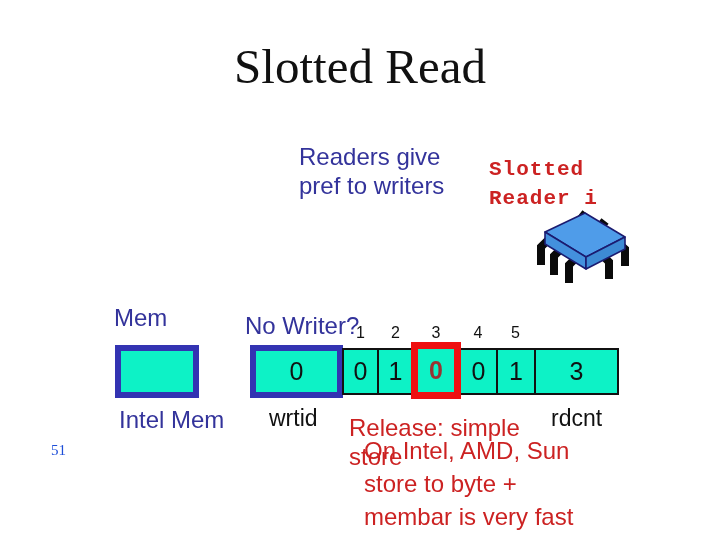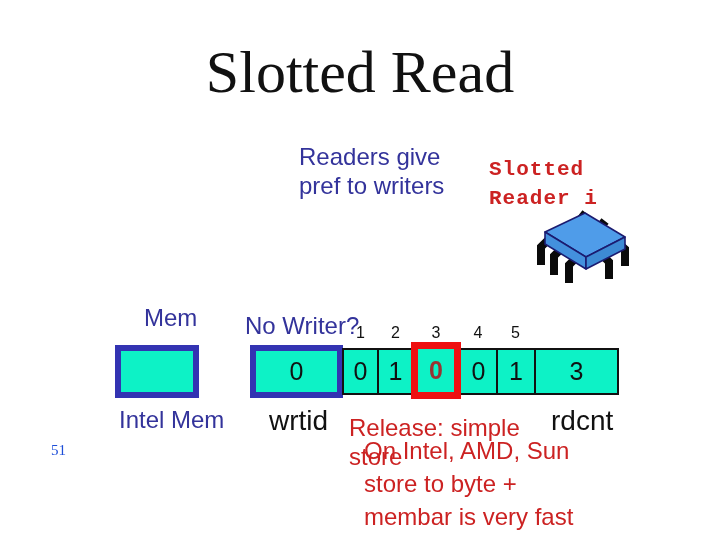--- a/index.html
+++ b/index.html
@@ -6,38 +6,38 @@
   body{
     width:720px;height:540px;position:relative;background:#ffffff;
     font-family:"Liberation Sans",sans-serif;overflow:hidden;
   }
   .abs{position:absolute;}
   .pre{white-space:pre-line;}
 
   
   .slide-title{
     left:0;top:38px;width:720px;text-align:center;
-    font-family:"Liberation Serif",serif;font-size:60px;color:#111;
+    font-family:"Liberation Serif",serif;font-size:49px;color:#111;
   }
 
   
   .blue-text{color:#33339b;font-size:24px;line-height:29px;}
   
   .red-text{color:#cc2222;font-size:24px;line-height:29px;}
 
   .readers-pref{left:271px;top:142px;margin-left:28px;}
   .slotted-reader{
     left:489px;top:155px;
     font-family:"Liberation Mono","DejaVu Sans Mono",monospace;
     font-weight:bold;font-size:21px;line-height:29px;letter-spacing:1px;
     color:#cc2222;
   }
   .chip{left:532px;top:206px;width:102px;height:82px;}
 
-  .mem-label{left:144px;top:303px;}
+  .mem-label{left:114px;top:303px;}
   .no-writer-label{left:245px;top:311px;}
 
   .idx{top:324px;font-size:16px;color:#111;text-align:center;}
   .idx-1{left:342px;width:37px;}
   .idx-2{left:377px;width:37px;}
   .idx-3{left:412px;width:48px;}
   .idx-4{left:459px;width:38px;}
   .idx-5{left:496px;width:39px;}
 
   .box{box-sizing:border-box;background:#0df2c6;display:flex;
@@ -53,21 +53,21 @@
   .cell-4{left:459px;width:39px;}
   .cell-5{left:496px;width:40px;}
   .rdcnt-box{left:534px;top:348px;width:85px;height:47px;border:2px solid #111;}
 
   .cell-hl{
     left:411px;top:342px;width:50px;height:57px;
     border:7px solid #ee1111;color:#993333;font-weight:bold;z-index:2;
   }
 
   .read-mem-label{left:119px;top:405px;}
-  .black-label{font-size:28px;color:#111;}
+  .black-label{font-size:23px;color:#111;}
   .wrtid-label{left:269px;top:405px;}
   .rdcnt-label{left:551px;top:405px;}
 
   .release-note{left:349px;top:413px;z-index:3;}
   .on-intel-note{left:332px;top:434px;z-index:2;line-height:33px;margin-left:32px;}
 
   .page-number{
     left:51px;top:442px;font-family:"Liberation Serif",serif;
     font-size:15px;color:#1d4ed8;
   }

